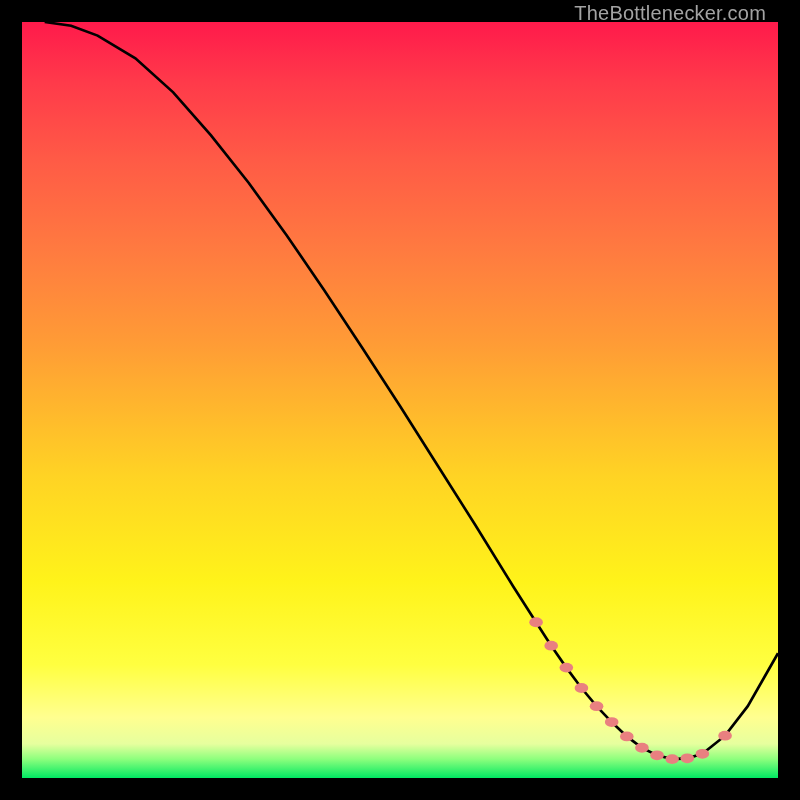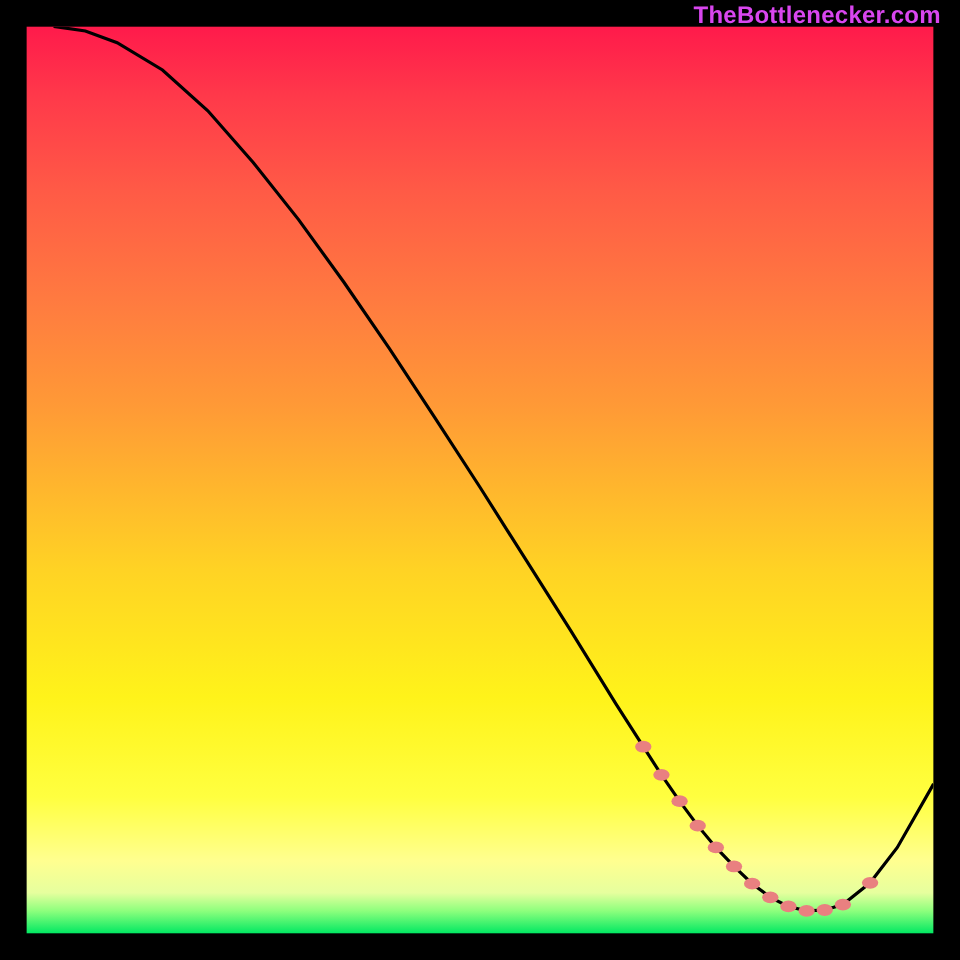--- a/index.html
+++ b/index.html
@@ -16,21 +16,21 @@
       #ffd324 60%,
       #fff31a 74%,
       #ffff40 85%,
       #ffff90 92%,
       #e6ff9e 95.5%,
       #8dff7d 97.5%,
       #00e862 100%);
   }
   .curve{position:absolute;inset:0;pointer-events:none;}
   .markers{position:absolute;inset:0;pointer-events:none;}
-  .attribution{position:absolute;top:2px;right:16px;color:#d946ef;font-size:20px;font-weight:700;letter-spacing:.2px;}
+  .attribution{position:absolute;top:2px;right:34px;color:#a3a3a3;font-size:20px;font-weight:400;letter-spacing:.2px;}
 </style>
 </head>
 <body>
 
 <div class="outer">
   <div class="attribution">TheBottlenecker.com</div>
 
   <div class="plot">
     <div class="gradient"></div>
     <svg class="curve" viewBox="0 0 100 100" preserveAspectRatio="none">

